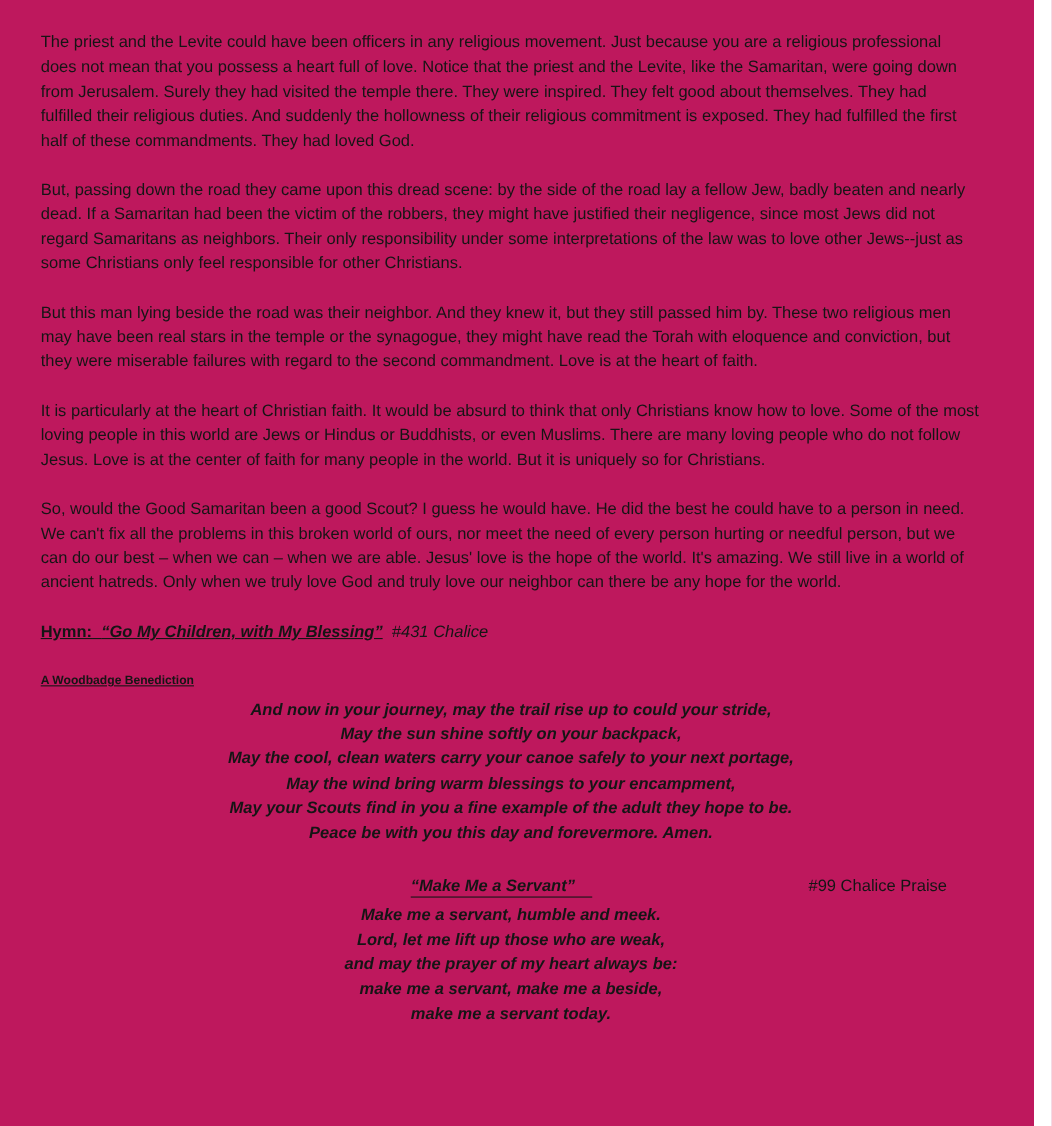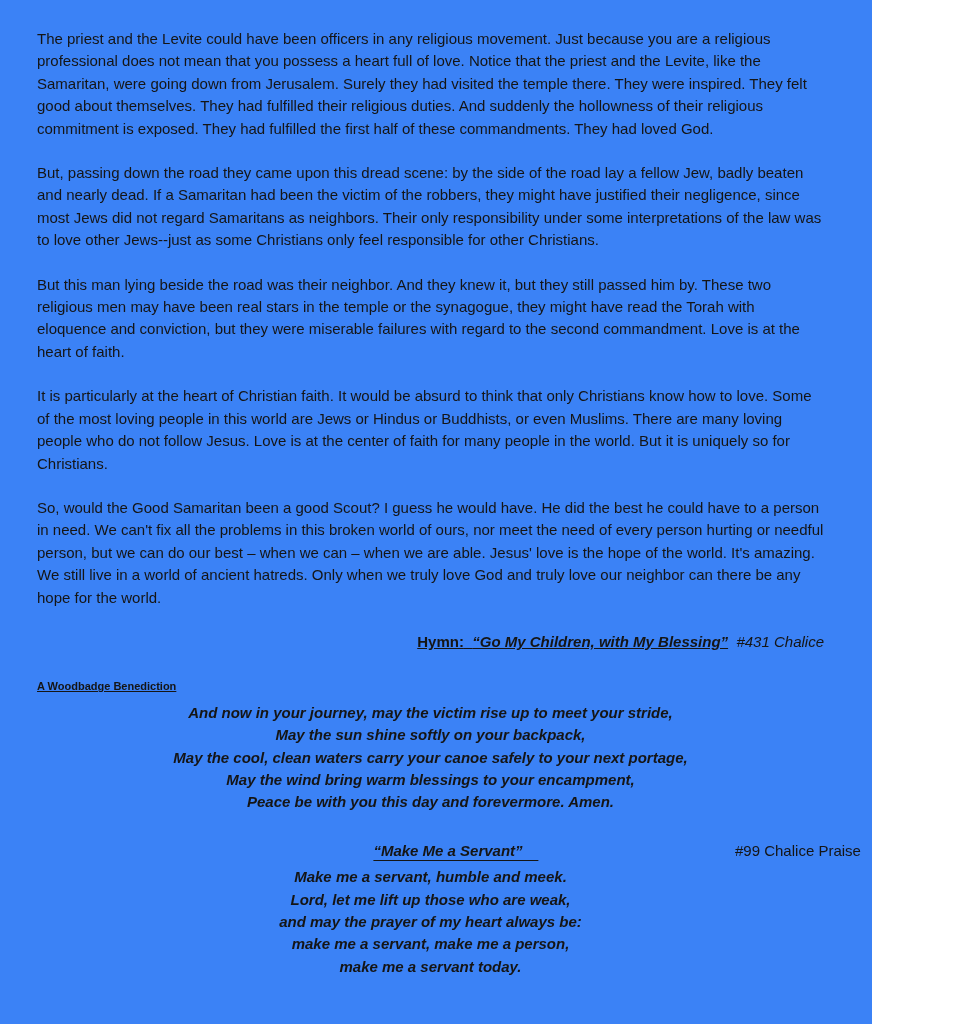--- a/index.html
+++ b/index.html
@@ -9,36 +9,35 @@
   }
   body {
     width: 956px;
     min-height: 1024px;
     font-family: "Liberation Sans", sans-serif;
     color: #151515;
     -webkit-font-smoothing: antialiased;
   }
   .page {
     box-sizing: border-box;
-    width: 872px;
+    width: 940px;
     min-height: 1024px;
     padding: 28px 48px 24px 37px;
-    background: #3b82f6;
+    background: #be185d;
   }
   .body-para {
     margin: 0 0 22px 0;
     font-size: 15px;
     line-height: 22.4px;
     text-align: left;
   }
   .hymn-row {
     margin: 6px 0 22px 0;
     font-size: 15px;
     line-height: 22.4px;
-    text-align: right;
   }
   .bold { font-weight: bold; }
   .italic { font-style: italic; }
   .underline { text-decoration: underline; }
   .underline-ext {
     border-bottom: 1.5px solid currentColor;
     padding-right: 16px;
     padding-bottom: 1px;
     margin-top: 47px;
   }
@@ -98,33 +97,34 @@
   <p class="body-para">But, passing down the road they came upon this dread scene: by the side of the road lay a fellow Jew, badly beaten and nearly dead. If a Samaritan had been the victim of the robbers, they might have justified their negligence, since most Jews did not regard Samaritans as neighbors. Their only responsibility under some interpretations of the law was to love other Jews--just as some Christians only feel responsible for other Christians.</p>
   <p class="body-para">But this man lying beside the road was their neighbor. And they knew it, but they still passed him by. These two religious men may have been real stars in the temple or the synagogue, they might have read the Torah with eloquence and conviction, but they were miserable failures with regard to the second commandment. Love is at the heart of faith.</p>
   <p class="body-para">It is particularly at the heart of Christian faith. It would be absurd to think that only Christians know how to love. Some of the most loving people in this world are Jews or Hindus or Buddhists, or even Muslims. There are many loving people who do not follow Jesus. Love is at the center of faith for many people in the world. But it is uniquely so for Christians.</p>
   <p class="body-para">So, would the Good Samaritan been a good Scout? I guess he would have. He did the best he could have to a person in need. We can't fix all the problems in this broken world of ours, nor meet the need of every person hurting or needful person, but we can do our best – when we can – when we are able. Jesus' love is the hope of the world. It's amazing. We still live in a world of ancient hatreds. Only when we truly love God and truly love our neighbor can there be any hope for the world.</p>
 
   <p class="hymn-row"><span class="bold underline">Hymn:</span><span class="underline">&nbsp; </span><span class="bold italic underline">“Go My Children, with My Blessing”</span>&nbsp; <span class="italic">#431 Chalice</span></p>
 
   <h2 class="section-heading">A Woodbadge Benediction</h2>
 
   <div class="poem">
-    <div class="poem-line">And now in your journey, may the victim rise up to meet your stride,</div>
+    <div class="poem-line">And now in your journey, may the trail rise up to could your stride,</div>
     <div class="poem-line">May the sun shine softly on your backpack,</div>
     <div class="poem-line">May the cool, clean waters carry your canoe safely to your next portage,</div>
     <div class="poem-line">May the wind bring warm blessings to your encampment,</div>
+    <div class="poem-line">May your Scouts find in you a fine example of the adult they hope to be.</div>
     <div class="poem-line">Peace be with you this day and forevermore. Amen.</div>
   </div>
 
   <div class="response-row">
     <span class="response-title"><span class="underline-ext">“Make Me a Servant”</span></span>
     <span class="response-ref">#99 Chalice Praise</span>
   </div>
 
   <div class="poem song">
     <div class="poem-line">Make me a servant, humble and meek.</div>
     <div class="poem-line">Lord, let me lift up those who are weak,</div>
     <div class="poem-line">and may the prayer of my heart always be:</div>
-    <div class="poem-line">make me a servant, make me a person,</div>
+    <div class="poem-line">make me a servant, make me a beside,</div>
     <div class="poem-line">make me a servant today.</div>
   </div>
 
 </div>
 
 </body></html>

